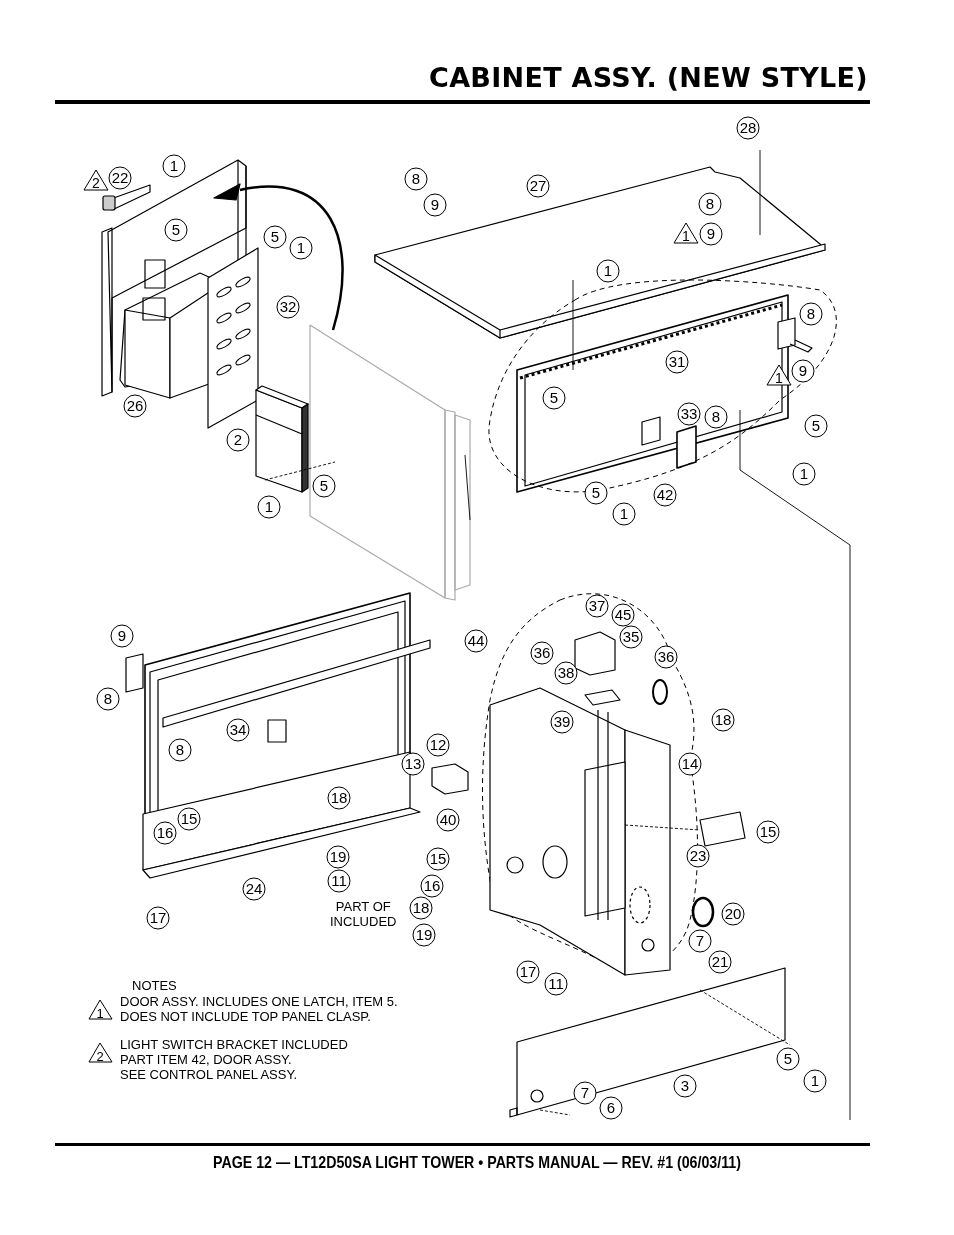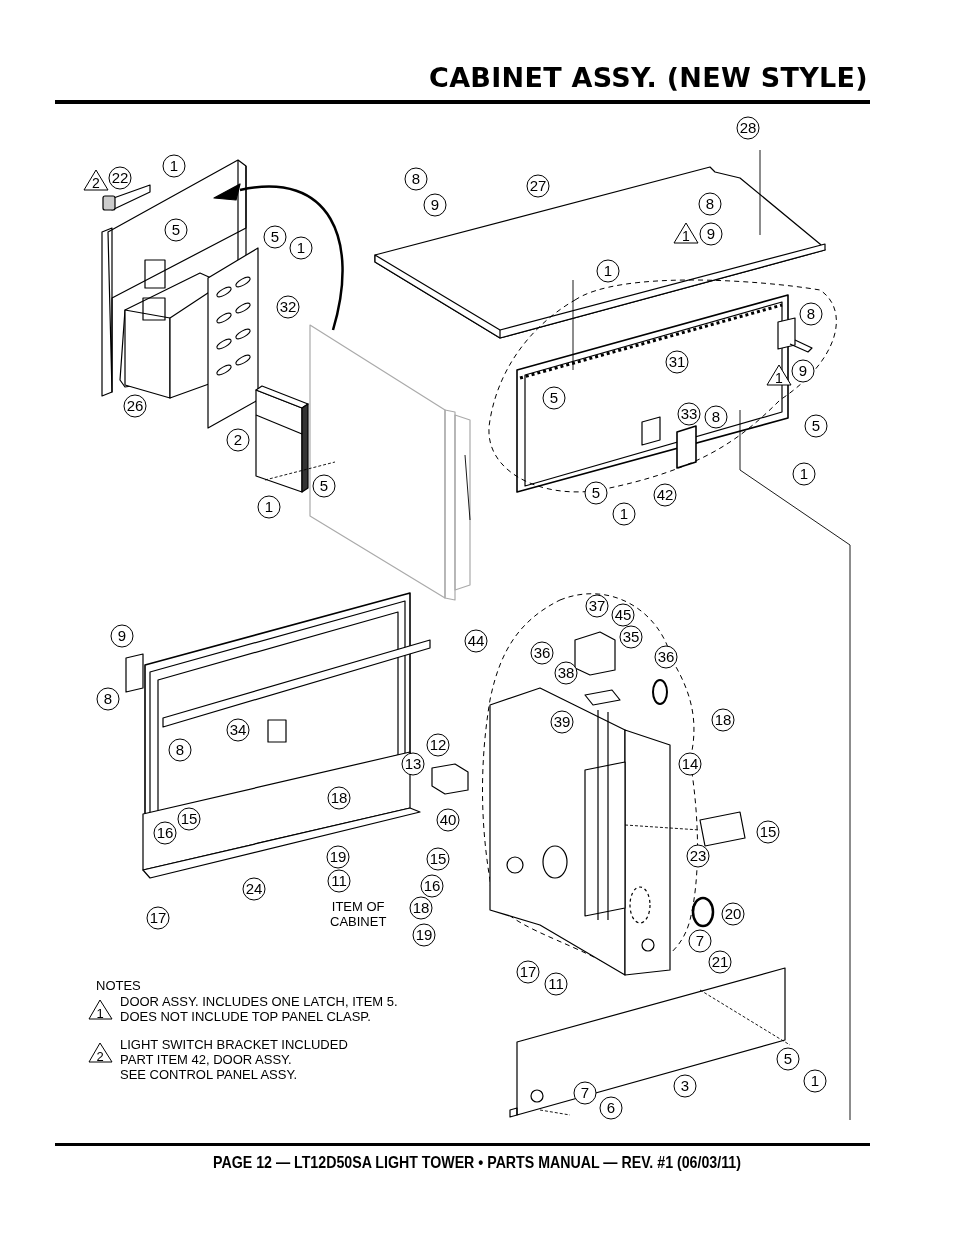--- a/index.html
+++ b/index.html
@@ -4,21 +4,21 @@
 <style>
   html, body { margin:0; padding:0; background:#ffffff; }
   body { width:954px; height:1235px; position:relative; overflow:hidden; font-family:"Liberation Sans", sans-serif; color:#000; }
   .title { position:absolute; right:86px; top:62px; font-family:"DejaVu Sans", sans-serif; font-weight:900; font-size:27px; letter-spacing:0.3px; white-space:nowrap;text-align:right; }
   .rule-top { position:absolute; left:55px; top:100px; width:815px; height:4px; background:#000; }
   .rule-bot { position:absolute; left:55px; top:1143px; width:815px; height:3px; background:#000; }
   .footer { position:absolute; left:0; width:954px; top:1153px; text-align:center; font-family:"Liberation Sans", sans-serif; font-weight:bold; font-size:16.5px; transform:scaleX(0.86); transform-origin:center; white-space:nowrap; }
   svg.diagram { position:absolute; left:0; top:0; }
   .callout text { font-family:"Liberation Sans", sans-serif; font-size:15px; }
   .notes { position:absolute; left:96px; top:978px; font-family:"Liberation Sans", sans-serif; font-size:13px; line-height:15px; }
-  .notes .hdr { margin-bottom:1px; }
+  .notes .hdr { margin-bottom:1px;margin-left:36px; }
   .note { position:relative; padding-left:24px; margin-bottom:13px; }
   .note .tri { position:absolute; left:-8px; top:4px; width:26px; height:22px; }
   .note .tri svg { position:absolute; left:0; top:0; }
   .note .tri span { position:absolute; left:0; width:24px; top:8px; text-align:center; font-size:13px; }
   .part-of-trailer { position:absolute; left:330px; top:899px; font-size:13px; line-height:15px; text-align:center; }
 </style>
 </head>
 <body>
 
 <div class="title">CABINET ASSY. (NEW STYLE)</div>
@@ -436,22 +436,22 @@
         <text x="686" y="241" text-anchor="middle" font-family="Liberation Sans, sans-serif" font-size="14">1</text>
       </g>
       <g>
         <polygon points="767,385 779,365 791,385" fill="#fff" stroke="#000" stroke-width="1"></polygon>
         <text x="779" y="383" text-anchor="middle" font-family="Liberation Sans, sans-serif" font-size="14">1</text>
       </g>
     </g>
 </svg>
 
 <div class="part-of-trailer">
-  <div>ITEM OF</div>
-  <div>CABINET</div>
+  <div>PART OF</div>
+  <div>INCLUDED</div>
 </div>
 
 <div class="notes">
   <div class="hdr">NOTES</div>
   <div class="note">
     <div class="tri">
       <svg width="26" height="22">
           <polygon points="1,21 12,2 24,21" fill="none" stroke="#000" stroke-width="1"></polygon>
         </svg>
       <span>1</span>

